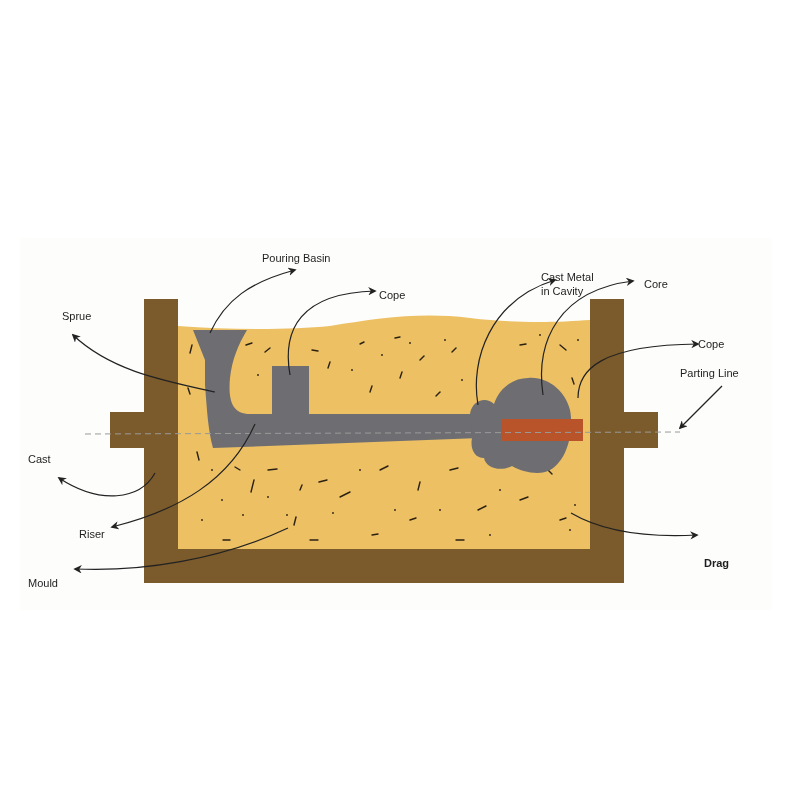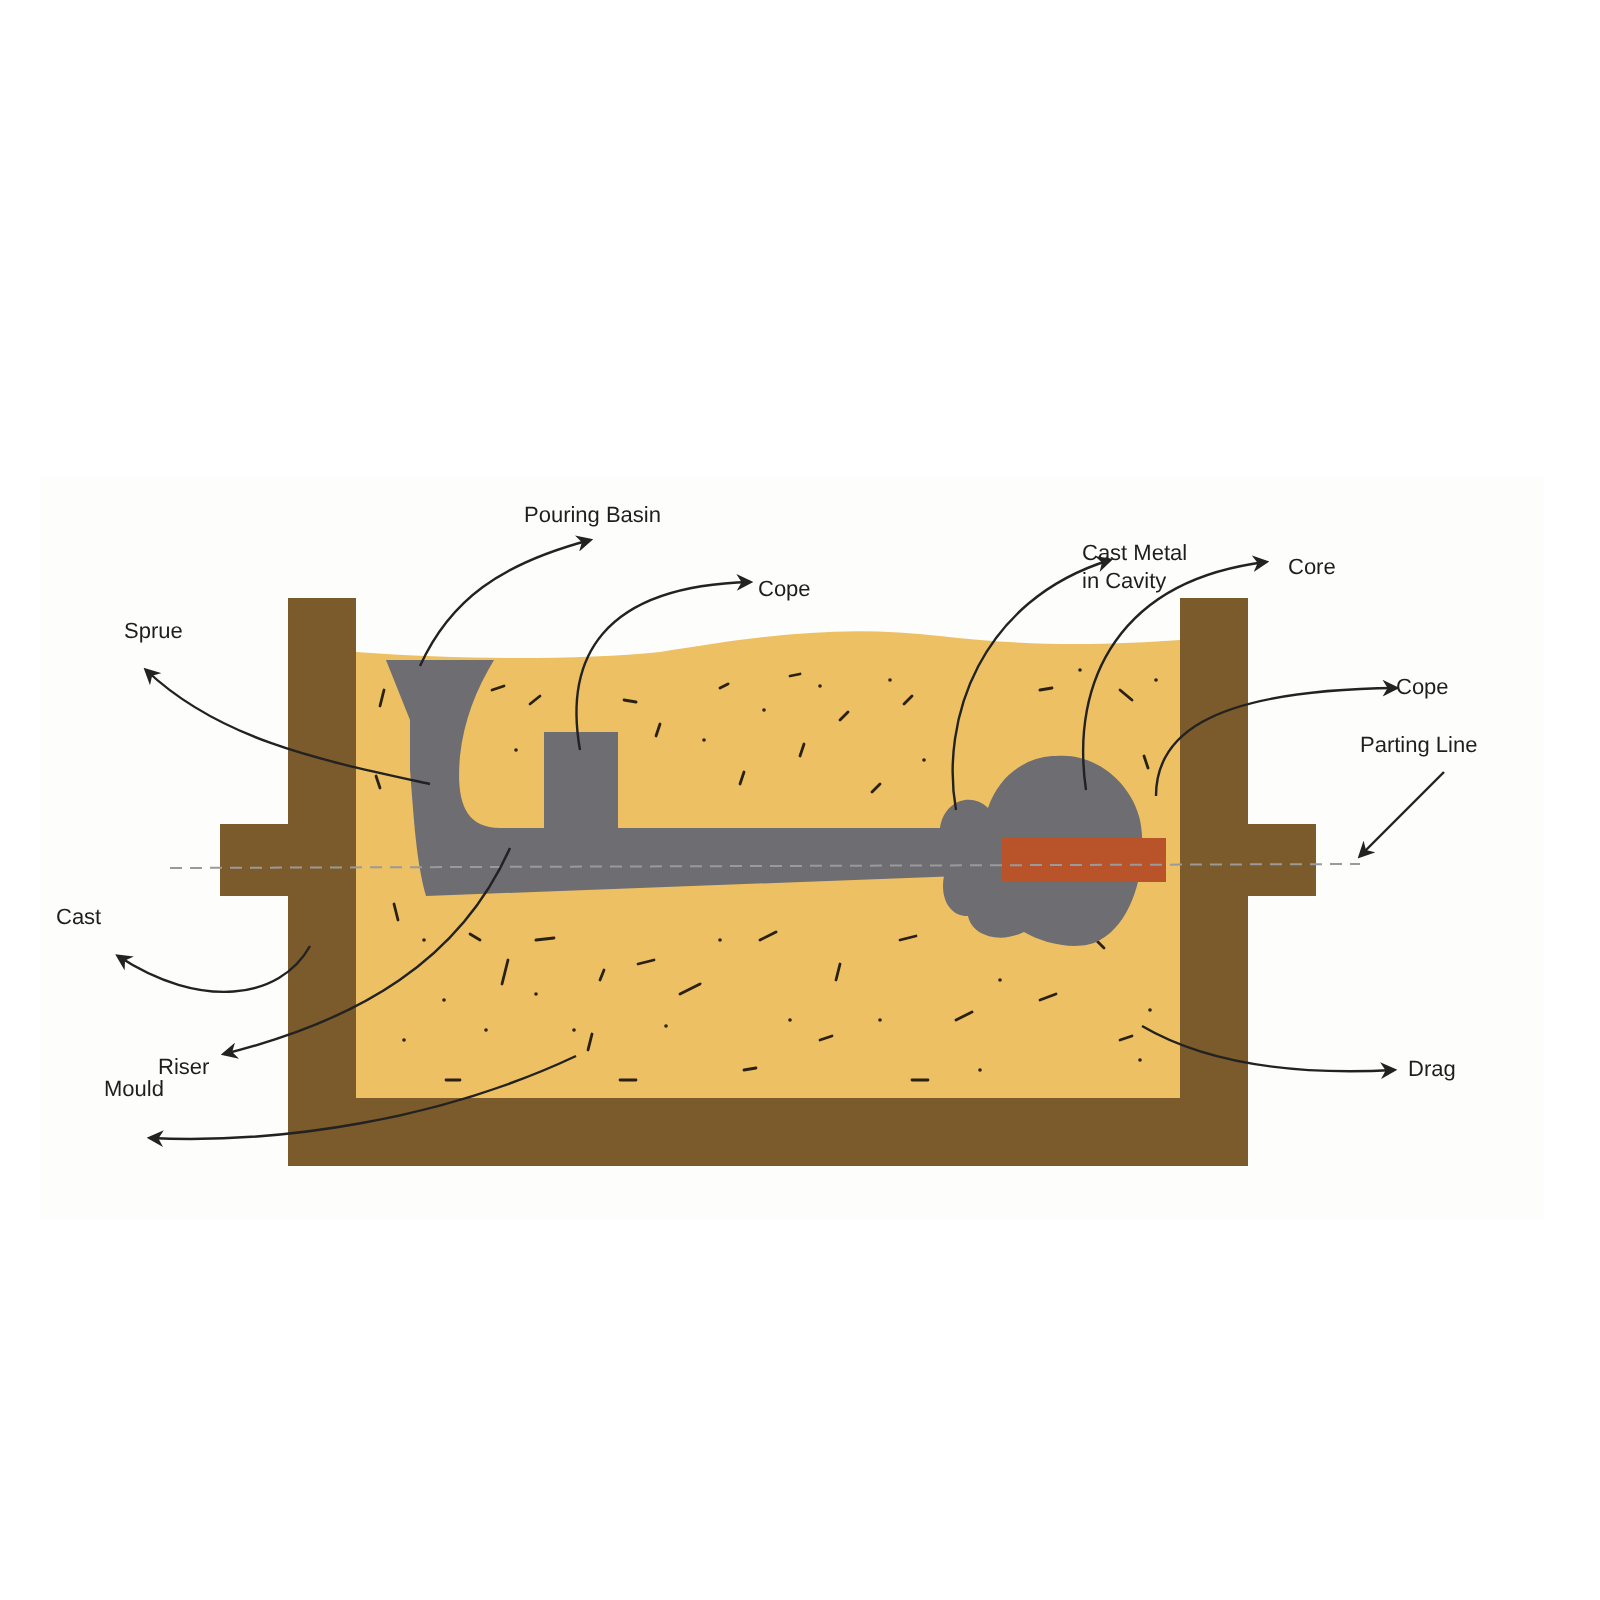--- a/index.html
+++ b/index.html
@@ -121,14 +121,14 @@
 <div class="label" style="left:262px;top:251px;">Pouring Basin</div>
 <div class="label" style="left:379px;top:288px;">Cope</div>
 <div class="label" style="left:62px;top:309px;">Sprue</div>
 <div class="label two" style="left:541px;top:246px;margin-top:24px;">Cast Metal
 in Cavity</div>
 <div class="label" style="left:644px;top:277px;">Core</div>
 <div class="label" style="left:698px;top:337px;text-align:center;">Cope</div>
 <div class="label" style="left:680px;top:366px;">Parting Line</div>
 <div class="label" style="left:28px;top:452px;">Cast</div>
 <div class="label" style="left:79px;top:527px;">Riser</div>
-<div class="label" style="left:28px;top:538px;margin-left:24px;">Mould</div>
-<div class="label" style="left:704px;top:528px;">Drag</div>
+<div class="label" style="left:28px;top:576px;">Mould</div>
+<div class="label" style="left:704px;top:556px;font-weight:bold;">Drag</div>
 
 </body></html>

